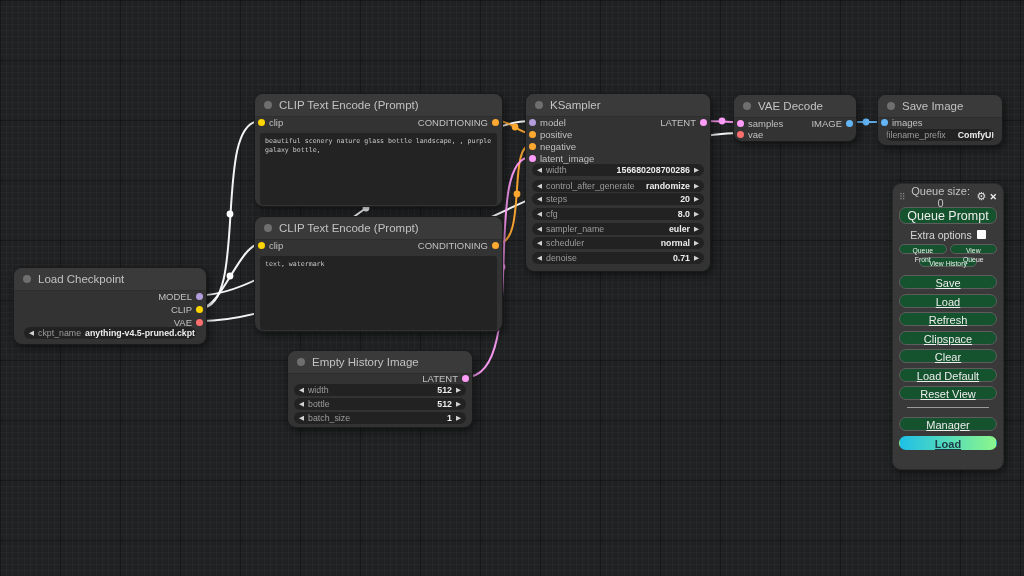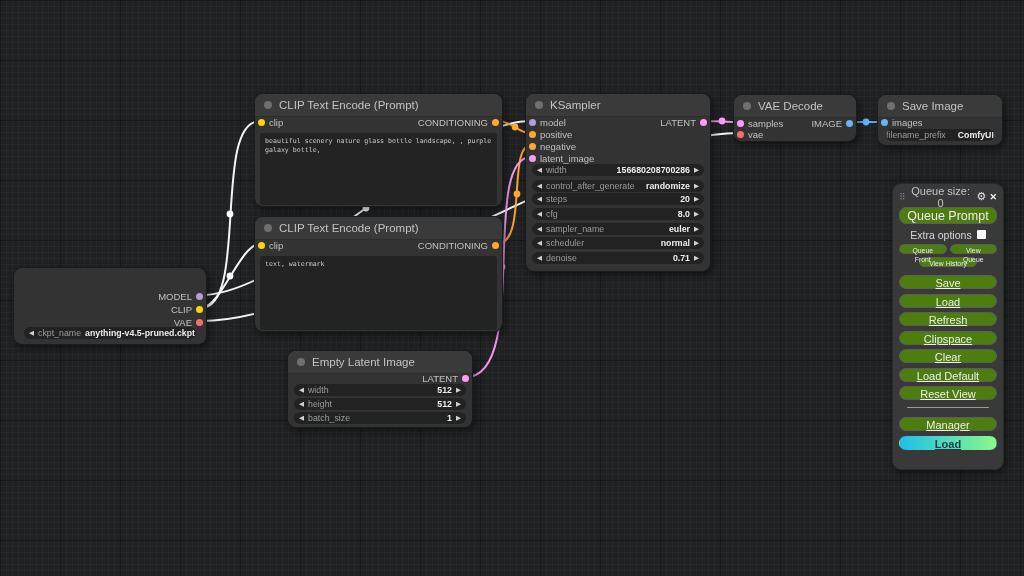--- a/index.html
+++ b/index.html
@@ -45,21 +45,21 @@
 
   
   #qpanel{position:absolute;z-index:3;left:892px;top:183px;width:112px;height:287px;
     background:rgba(58,58,58,.97);border:1px solid #2a2a2a;border-radius:9px;
     box-shadow:2px 3px 10px rgba(0,0,0,.5);box-sizing:border-box;padding:4px 6px;}
   .qhead{display:flex;align-items:center;gap:3px;height:17px;color:#c3c3c3;}
   .qdrag{font-size:9px;color:#8a8a8a;letter-spacing:-1px;}
   .qtitle{flex:1;text-align:center;font-size:11px;}
   .qgear{font-size:11px;color:#e0e0e0;}
   .qclose{font-size:9px;color:#f0f0f0;font-weight:700;}
-  .qbtn{display:block;width:100%;box-sizing:border-box;background:#4d7c0f;
+  .qbtn{display:block;width:100%;box-sizing:border-box;background:#14532d;
     border:1px solid #5d5d5d;border-radius:7px;color:#ededed;text-align:center;
     font-family:"Liberation Sans",sans-serif;}
   .qbig{height:17px;font-size:12.5px;line-height:15px;margin:2px 0 4px 0;}
   .qextra{display:flex;align-items:center;justify-content:center;gap:5px;
     height:13px;font-size:10.5px;color:#d6d6d6;margin-bottom:3px;}
   .qcheck{width:9px;height:9px;background:#ffffff;border-radius:1px;}
   .qrow{display:flex;gap:3px;margin-bottom:3px;}
   .qsm{flex:1;height:10px;font-size:6.8px;line-height:9px;border-radius:6px;}
   .qvh{width:58px;margin:0 auto 8px auto;display:block;height:10px;font-size:6.8px;
     line-height:9px;border-radius:6px;}
@@ -87,20 +87,24 @@
     <circle cx="230" cy="276" r="3.4" fill="#FFFFFF"></circle>
     <circle cx="470" cy="227" r="3.4" fill="#FFFFFF"></circle>
     <circle cx="515" cy="127" r="3.4" fill="#FFA931"></circle>
     <circle cx="517" cy="194" r="3.4" fill="#FFA931"></circle>
     <circle cx="502" cy="267" r="3.4" fill="#FF9CF9"></circle>
     <circle cx="722" cy="121" r="3.4" fill="#FF9CF9"></circle>
     <circle cx="866" cy="122" r="3.4" fill="#64B5F6"></circle>
   </svg>
 
   <div class="node" style="left:13px;top:267px;width:194px;height:78px">
+    <div class="ntitle">
+      <span class="tdot"></span>
+      <span class="ttext">Load Checkpoint</span>
+    </div>
     <div class="slot out" style="top:22px">
       <span class="port" style="background: rgb(179, 157, 219);"></span>
       <span>MODEL</span>
     </div>
     <div class="slot out" style="top:35px">
       <span class="port" style="background: rgb(255, 213, 0);"></span>
       <span>CLIP</span>
     </div>
     <div class="slot out" style="top:48px">
       <span class="port" style="background: rgb(255, 110, 110);"></span>
@@ -211,35 +215,35 @@
       <span class="arrow">◀</span>
       <span>denoise</span>
       <span class="wvalue">0.71</span>
       <span class="arrow">▶</span>
     </div>
   </div>
 
   <div class="node" style="left:287px;top:350px;width:186px;height:78px">
     <div class="ntitle">
       <span class="tdot"></span>
-      <span class="ttext">Empty Latent Image</span>
+      <span class="ttext">Empty History Image</span>
     </div>
     <div class="slot out" style="top:21px">
       <span class="port" style="background: rgb(255, 156, 249);"></span>
       <span>LATENT</span>
     </div>
     <div class="widget" style="top:33px">
       <span class="arrow">◀</span>
       <span>width</span>
       <span class="wvalue">512</span>
       <span class="arrow">▶</span>
     </div>
     <div class="widget" style="top:47px">
       <span class="arrow">◀</span>
-      <span>height</span>
+      <span>bottle</span>
       <span class="wvalue">512</span>
       <span class="arrow">▶</span>
     </div>
     <div class="widget" style="top:61px">
       <span class="arrow">◀</span>
       <span>batch_size</span>
       <span class="wvalue">1</span>
       <span class="arrow">▶</span>
     </div>
   </div>

